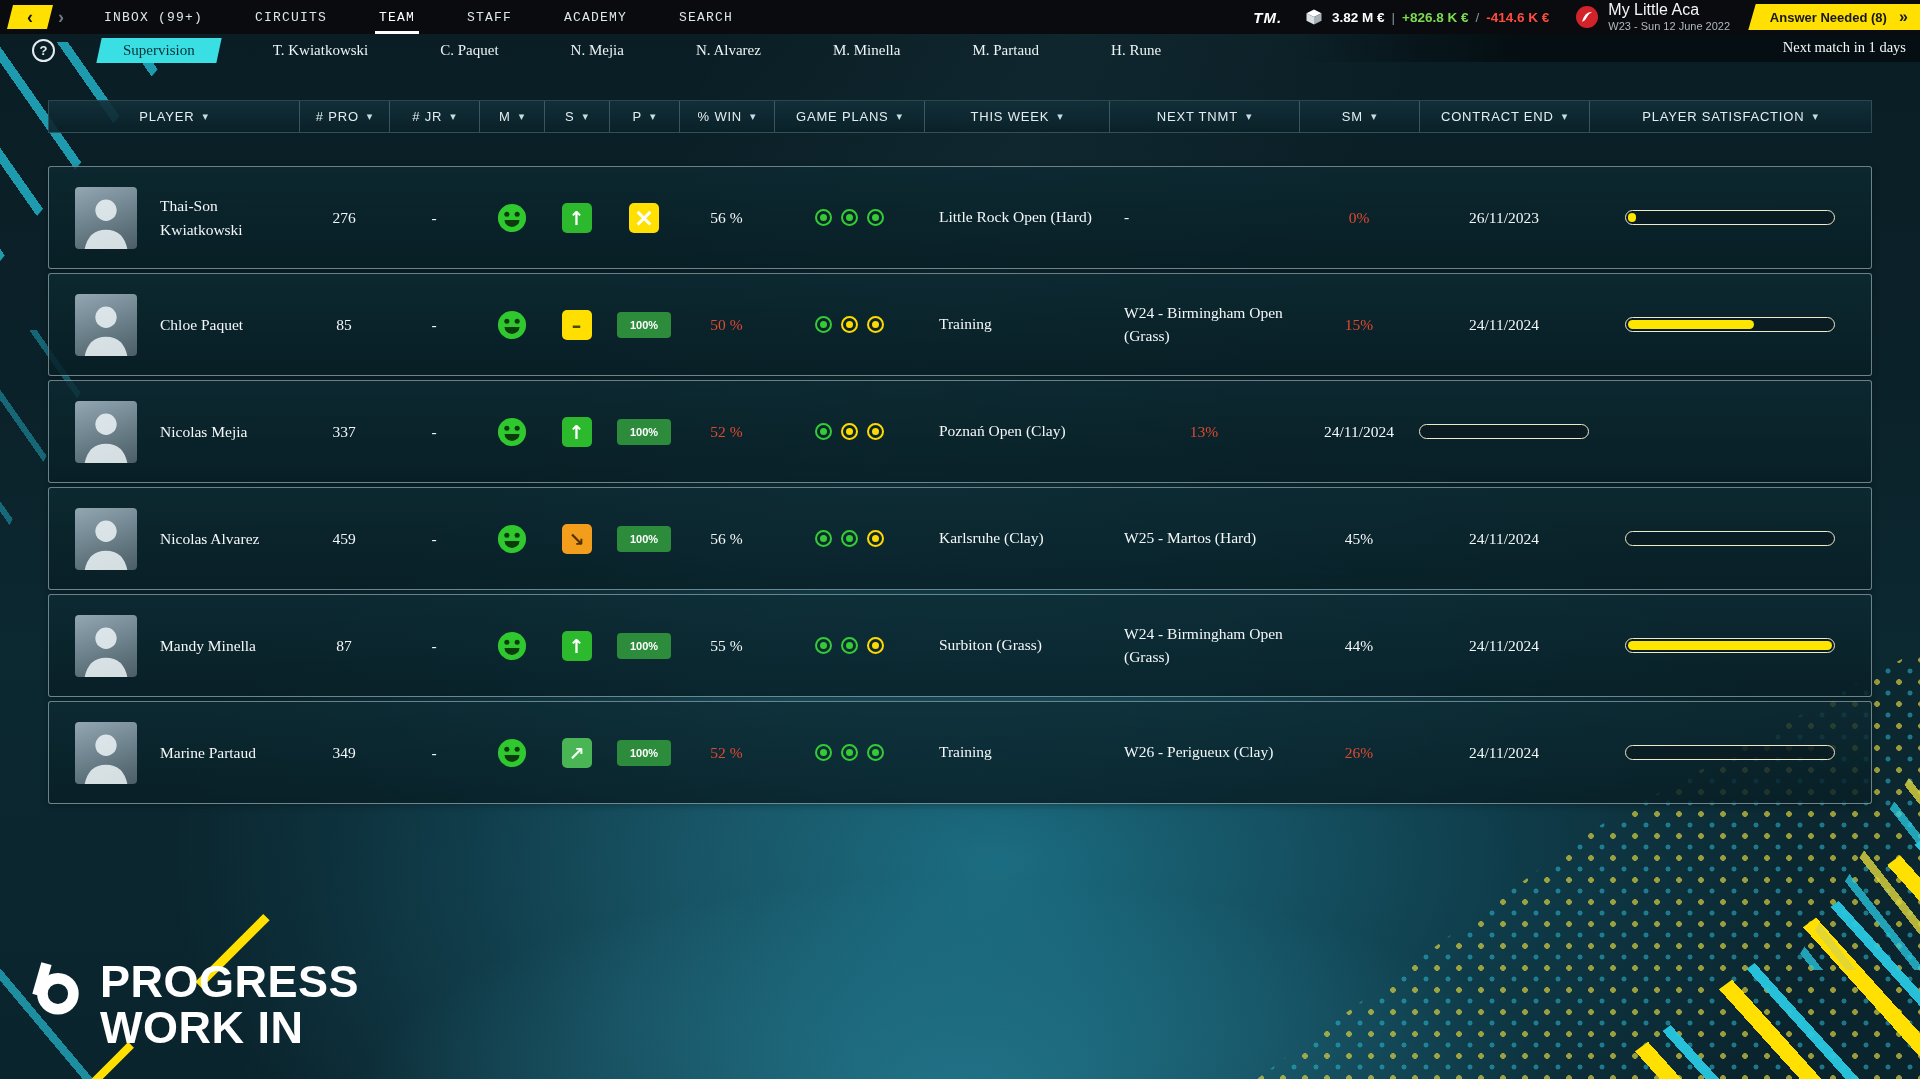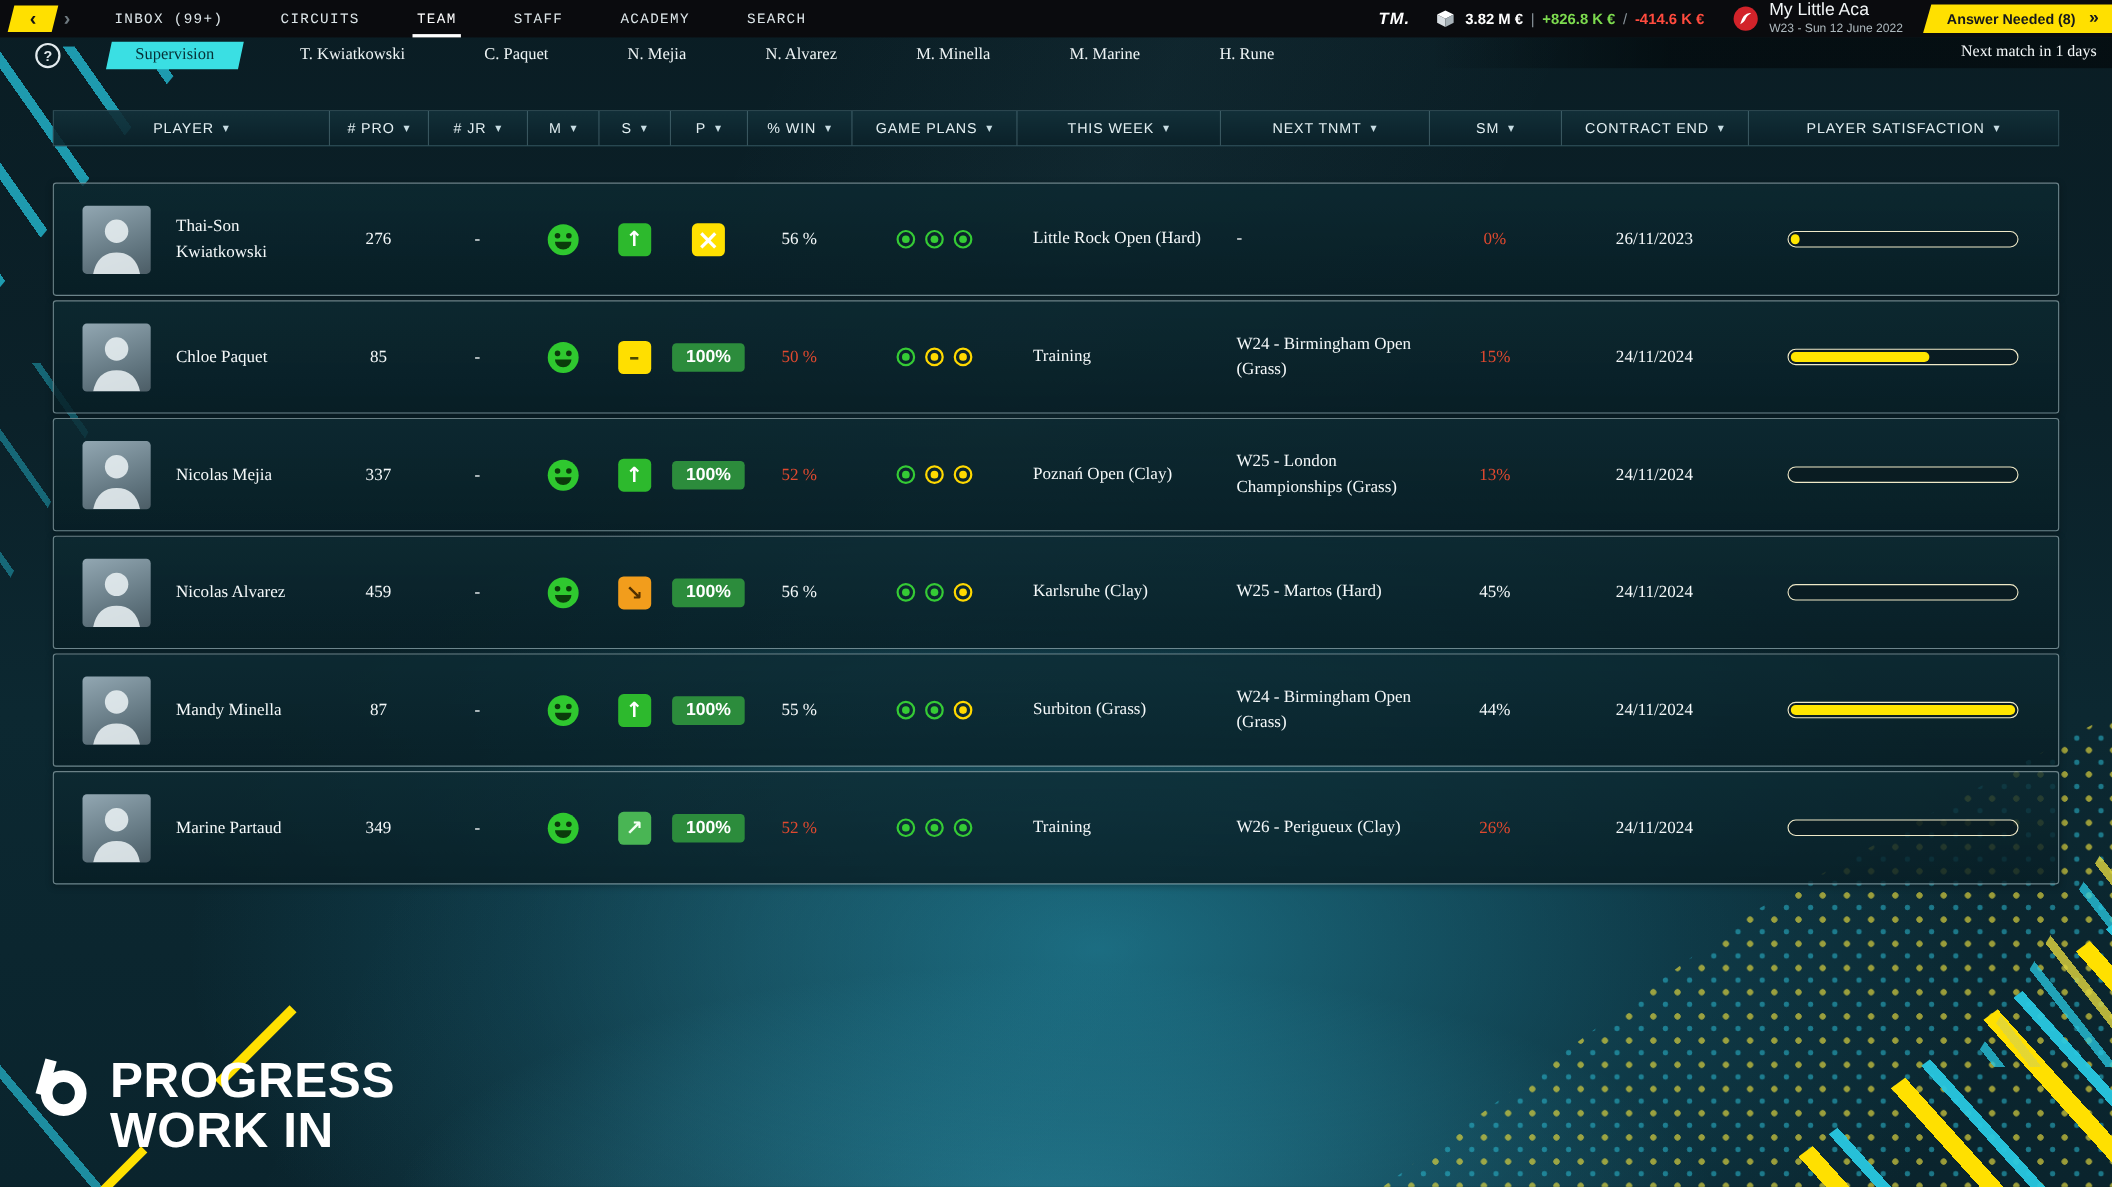--- a/index.html
+++ b/index.html
@@ -117,21 +117,21 @@
 
   .mood-icon { width:30px; height:30px; display:flex; }
   .sicon { width:30px; height:30px; border-radius:5px; display:flex; align-items:center; justify-content:center;
     font-family:"DejaVu Sans", sans-serif; font-size:19px; font-weight:bold; }
   .s-green  { background:#2db92d; color:#fff; }
   .s-green2 { background:#49b554; color:#f2fff2; }
   .s-yellow { background:#ffdf00; color:#4a4a00; }
   .s-orange { background:#f29d1c; color:#513000; }
 
   .pbadge { min-width:46px; height:26px; padding:0 13px; border-radius:4px; background:var(--badge-green,#2c8c3c);
-    color:#fff; font-family:"Liberation Sans",sans-serif; font-weight:bold; font-size:16px;
+    color:#fff; font-family:"Liberation Sans",sans-serif; font-weight:bold; font-size:11px;
     display:flex; align-items:center; justify-content:center; }
   .pinjury { width:30px; height:30px; border-radius:5px; background:var(--accent-yellow,#ffe000); color:#fff;
     font-family:"DejaVu Sans",sans-serif; font-weight:900; font-size:25px; line-height:1;
     display:flex; align-items:center; justify-content:center; }
 
   .cell.win.low, .cell.sm.low { color:var(--red,#e0492f); }
 
   .plans { gap:9px; }
   .gp { width:17px; height:17px; border-radius:50%; border:2.5px solid; display:flex; align-items:center; justify-content:center; }
   .gp::after { content:''; width:7px; height:7px; border-radius:50%; }
@@ -215,21 +215,21 @@
     <button class="help-btn">
         <span>?</span>
       </button>
     <nav class="subnav">
         <button class="tab active"><span class="tab-label">Supervision</span></button>
         <button class="tab"><span class="tab-label">T. Kwiatkowski</span></button>
         <button class="tab"><span class="tab-label">C. Paquet</span></button>
         <button class="tab"><span class="tab-label">N. Mejia</span></button>
         <button class="tab"><span class="tab-label">N. Alvarez</span></button>
         <button class="tab"><span class="tab-label">M. Minella</span></button>
-        <button class="tab"><span class="tab-label">M. Marine</span></button>
+        <button class="tab"><span class="tab-label">M. Partaud</span></button>
         <button class="tab"><span class="tab-label">H. Rune</span></button>
       </nav>
   </div>
 
   <main class="table-area">
     <div class="thead grid-cols">
         <div class="hcell">
           <span>PLAYER</span>
         </div>
         <div class="hcell">
@@ -391,21 +391,20 @@
       <span class="pbadge">100%</span>
 
     </div>
     <div class="cell win low">52 %</div>
     <div class="cell plans">
             <span class="gp green"></span>
             <span class="gp yellow"></span>
             <span class="gp yellow"></span>
           </div>
     <div class="cell left">Poznań Open (Clay)</div>
-    <div class="cell left">W25 - London Championships (Grass)</div>
     <div class="cell sm low">13%</div>
     <div class="cell">24/11/2024</div>
     <div class="cell">
       <div class="bar">
         <div class="fill" style="width: 0%;"></div>
       </div>
     </div>
   </div>
 
   <div class="row grid-cols">

